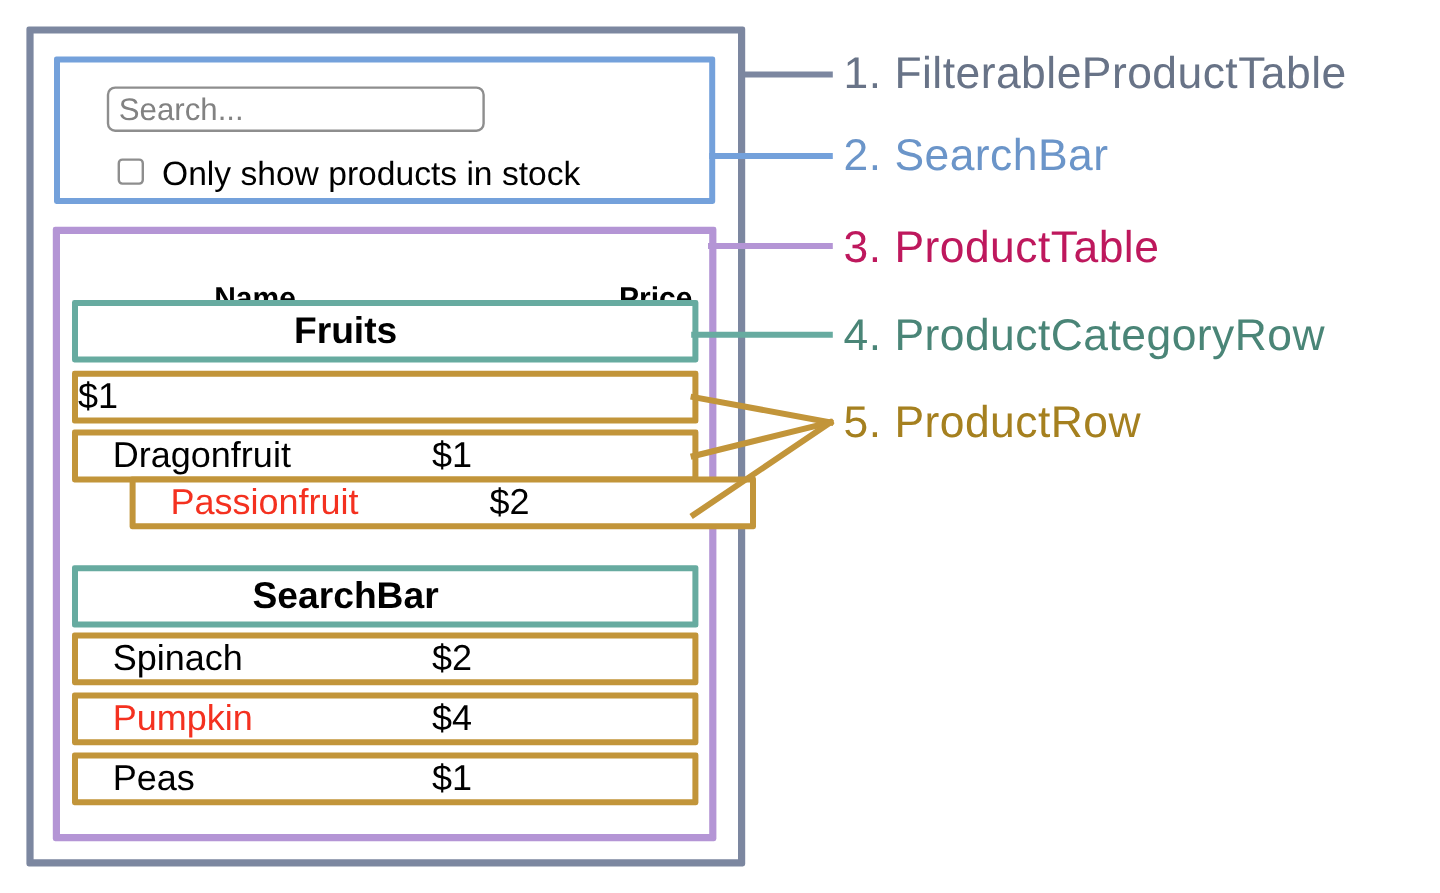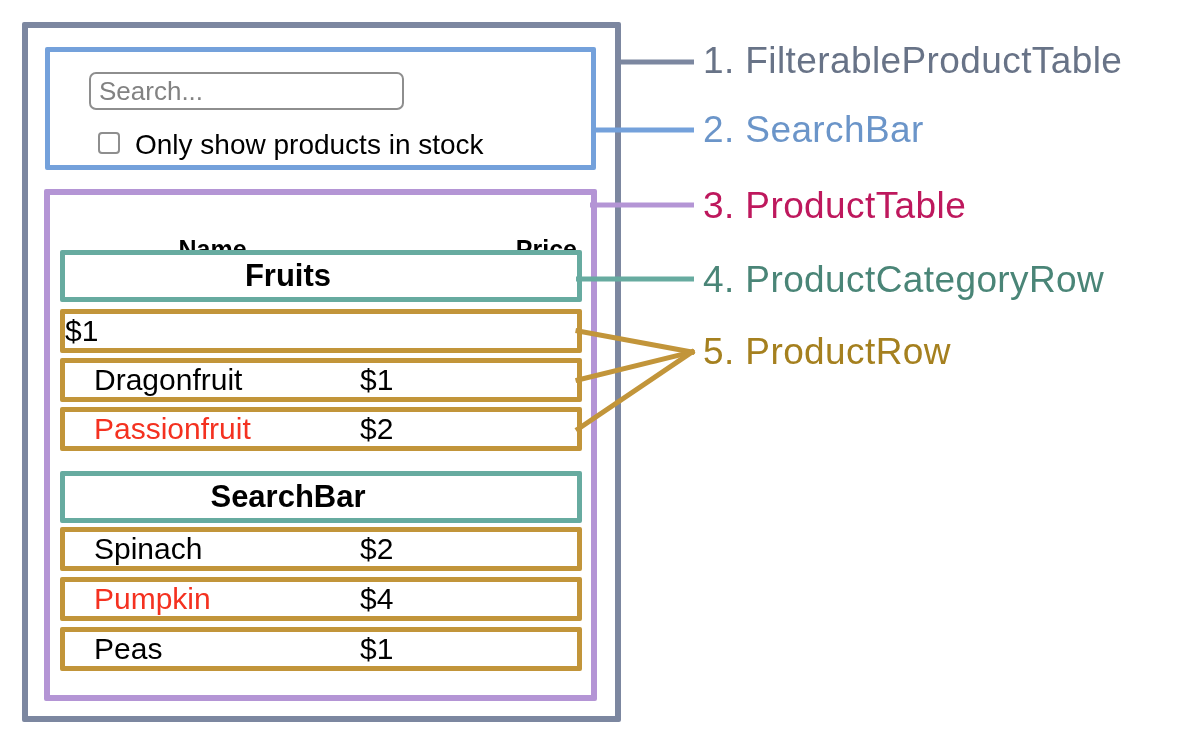--- a/index.html
+++ b/index.html
@@ -24,21 +24,21 @@
   .header-name{text-align:center;}
   .header-price{padding-left:17px;text-align:right;}
   
   .trow{left:60px;width:522px;background:#fff;border-radius:2px;display:flex;align-items:center;}
   .category-row{border:5px solid #67aba0;height:52px;}
   .category-row .cat-label{flex:1;text-align:center;padding-right:66px;font-weight:bold;font-size:31px;}
   .product-row{border:5px solid #c2953a;height:44px;display:grid;grid-template-columns:295px 1fr;align-items:center;}
   .cell-name{padding-left:29px;font-size:30px;white-space:nowrap;}
   .cell-price{font-size:30px;white-space:nowrap;}
   .oos{color:#f43120;}
-  .r-fruits{top:250px;} .r-apple{top:309px;} .r-dragonfruit{top:358px;} .r-passionfruit{top:407px;}
+  .r-fruits{top:250px;} .r-apple{top:309px;} .r-dragonfruit{top:358px;} .r-passionfruit{top:397px;margin-left:48px;}
   .r-vegetables{top:471px;} .r-spinach{top:527px;} .r-pumpkin{top:577px;} .r-peas{top:627px;}
   
   .overlay{left:0;top:0;width:1200px;height:744px;pointer-events:none;z-index:5;}
   .legend{position:absolute;left:703px;transform:translateY(-50%);font-size:37px;letter-spacing:.4px;white-space:nowrap;z-index:6;}
   .lbl-1{top:61px;color:#687387;}
   .lbl-2{top:130px;color:#6b95c9;}
   .lbl-3{top:206px;color:#be185d;}
   .lbl-4{top:280px;color:#4a8577;}
   .lbl-5{top:352px;color:#a5801f;}
 </style>

